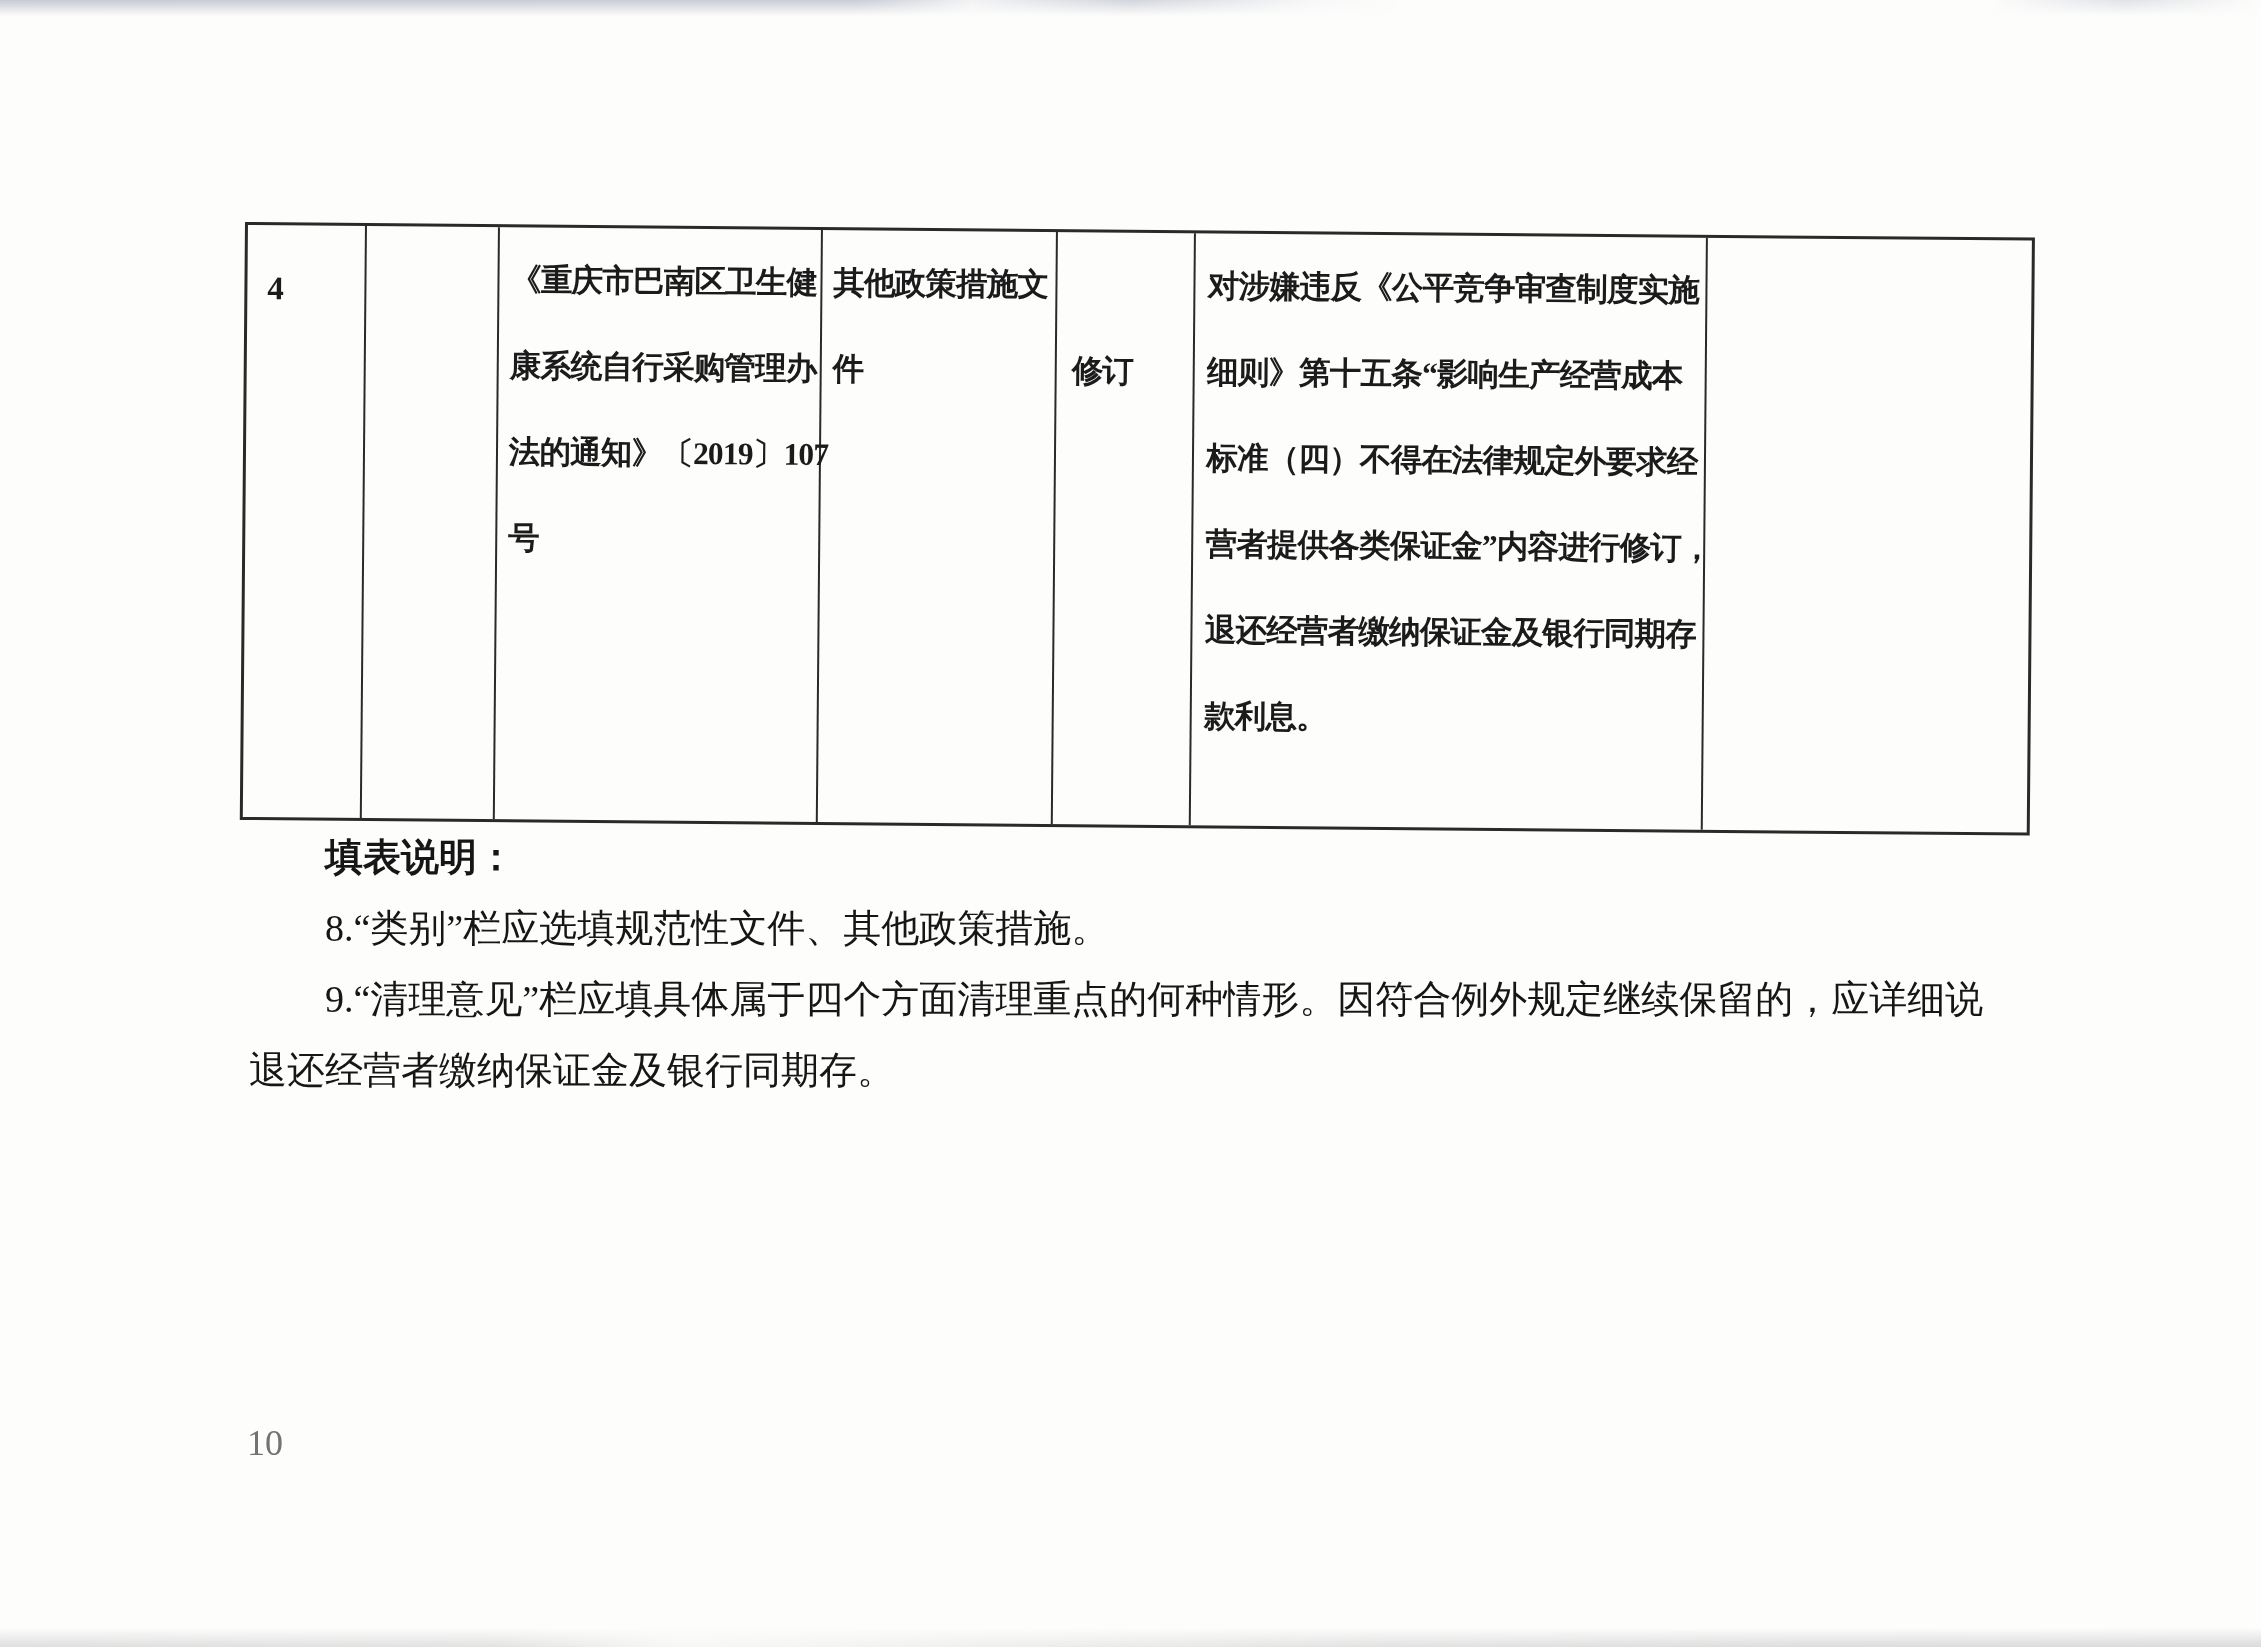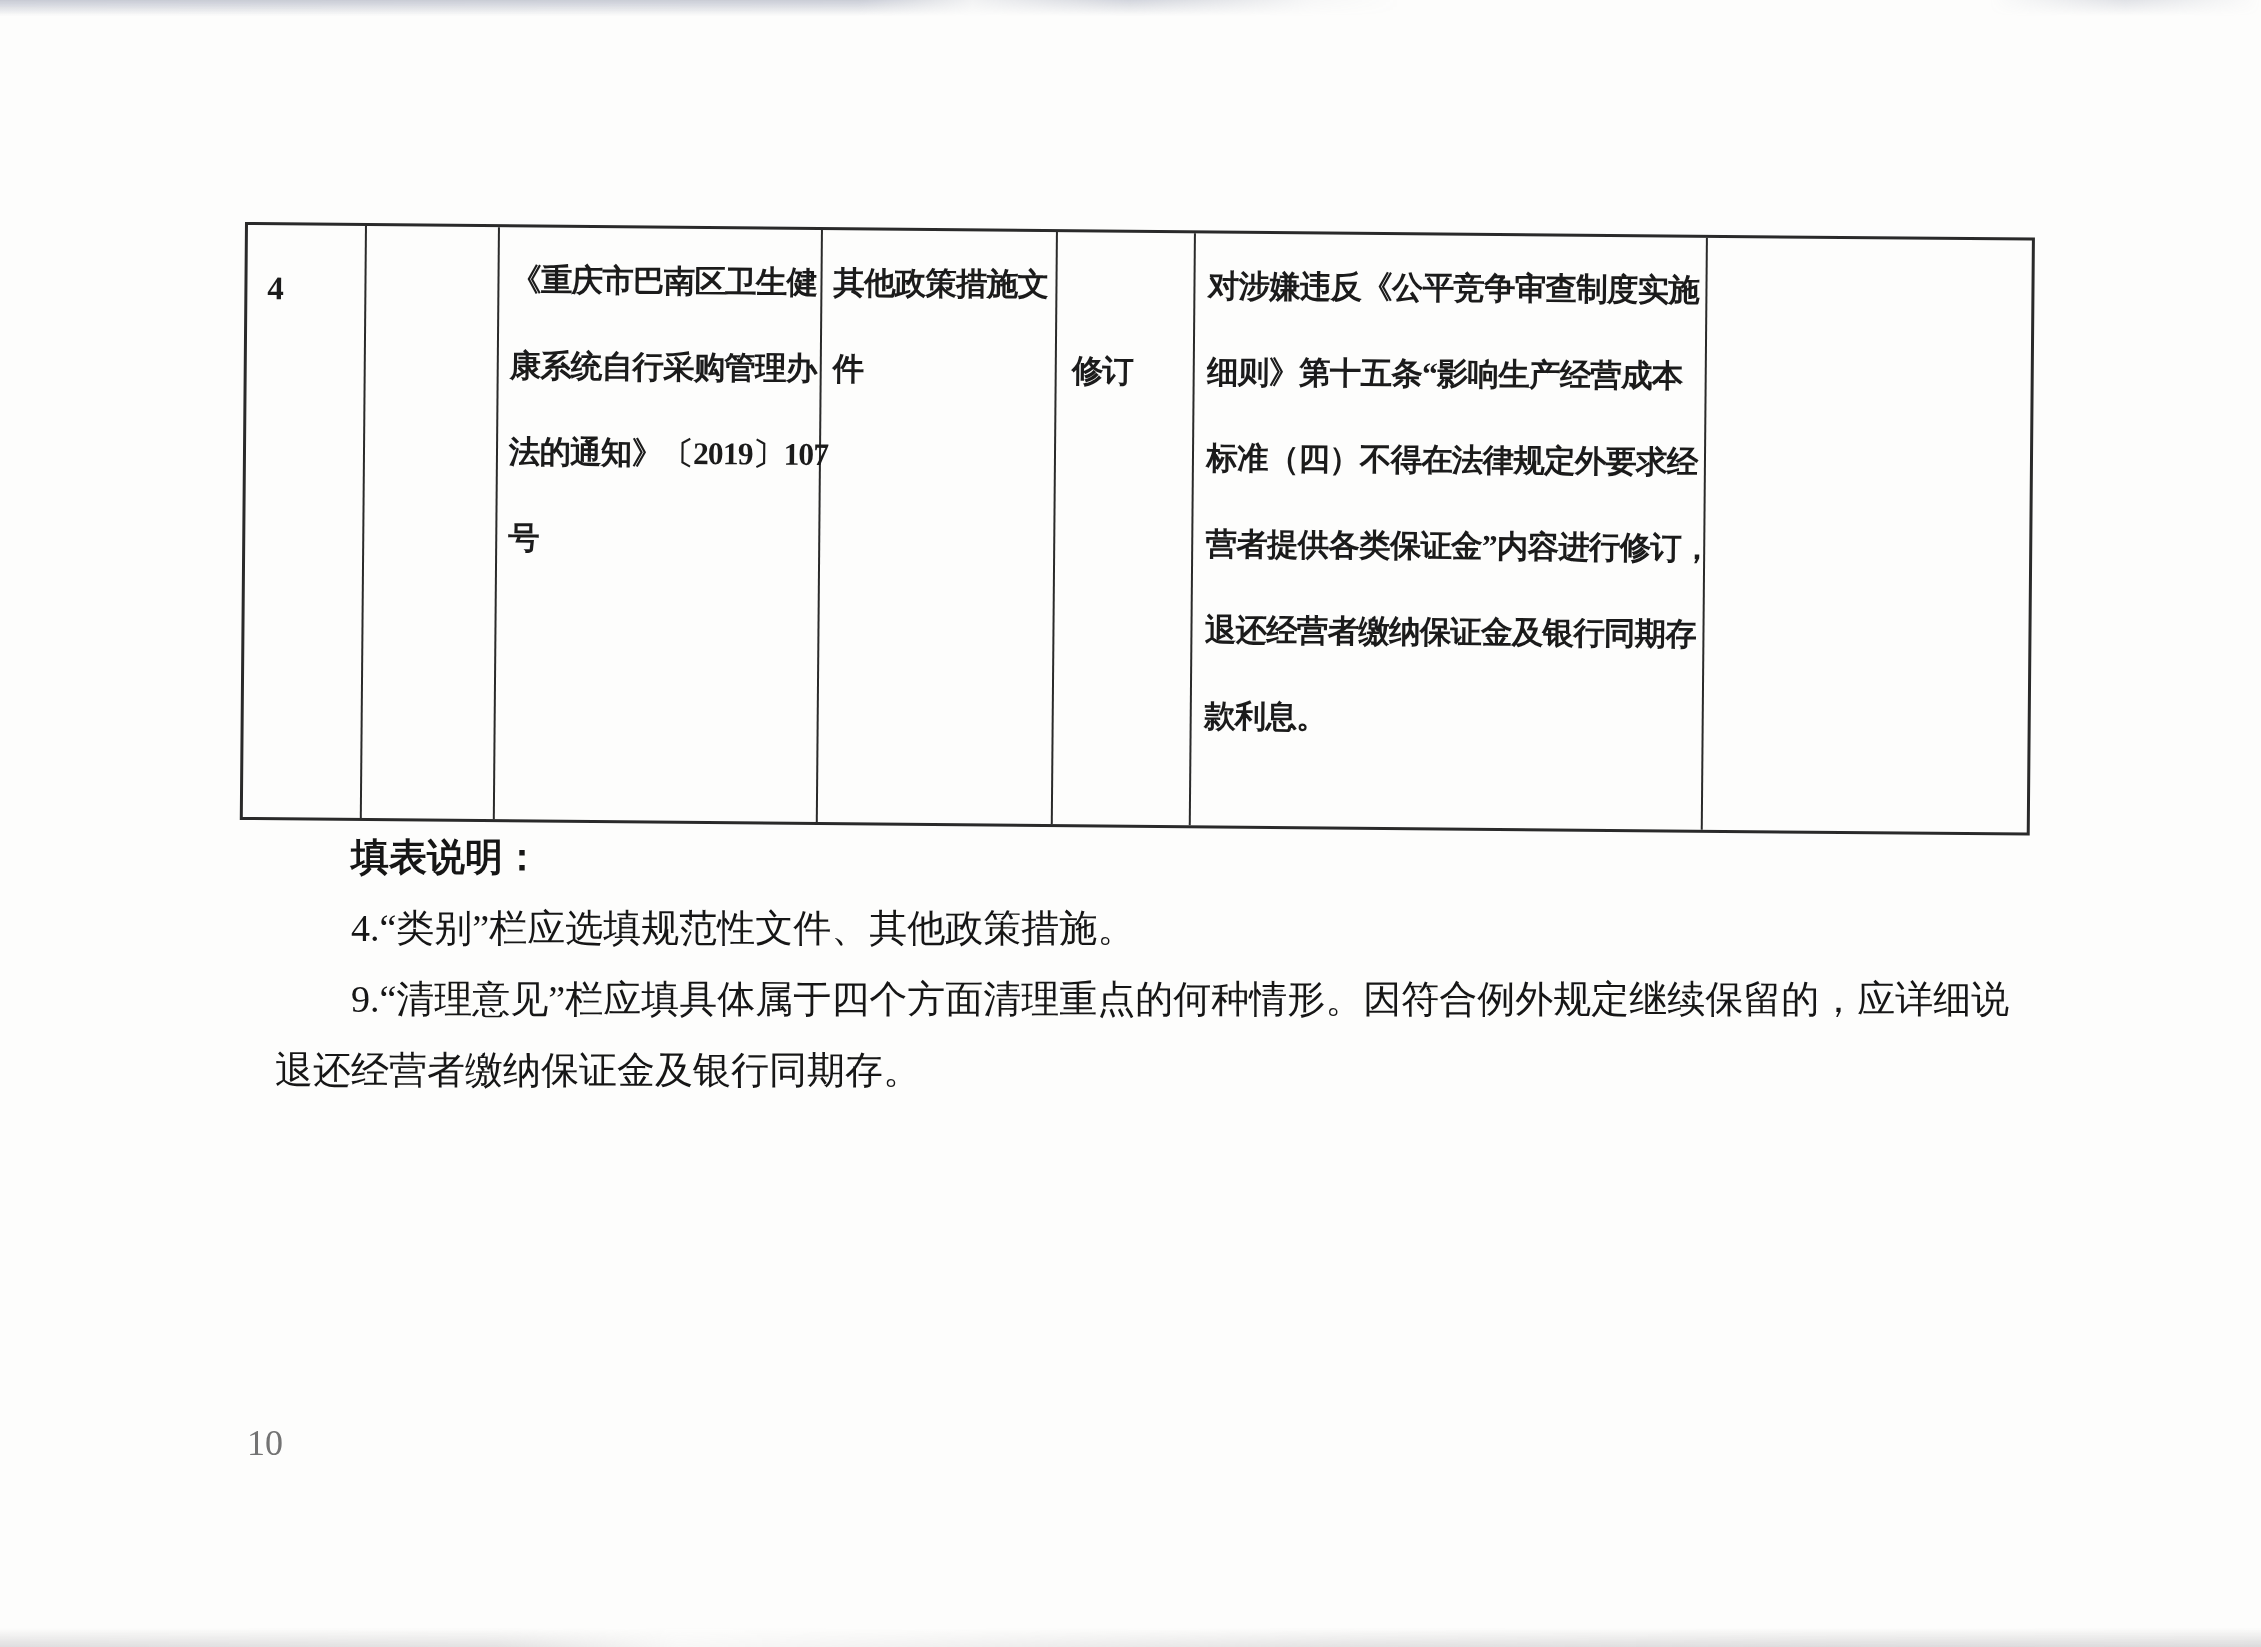--- a/index.html
+++ b/index.html
@@ -51,21 +51,21 @@
   .c-doc  { padding-left: 10.8px; padding-right: 1.7px; }
   .c-type { padding-left: 10.8px; }
   .c-op   { padding: 96px 0 0 15px; }
   .c-det  { padding-left: 12.4px; padding-right: 1.7px; }
   .tline  { white-space: nowrap; }
 
   
   .notes {
     position: absolute; left: 249px; top: 822px; width: 1751px;
     color: #161616;
-    font-size: 38px; line-height: 71px; font-weight: 400; margin-left: 26px;
+    font-size: 38px; line-height: 71px; font-weight: 400;
   }
   .notes-title { font-weight: 700; text-indent: 76px; white-space: nowrap; }
   .note { white-space: nowrap; }
   .note.indent { text-indent: 76px; }
 
   .pagenum {
     position: absolute; left: 247px; top: 1422px;
     font-size: 36px; line-height: 43px; color: #737373;
   }
 </style>
@@ -112,21 +112,21 @@
     </div>
 
     <div class="cell c-remark">
       <div class="tline"></div>
     </div>
 
   </div>
 
   <div class="notes">
     <div class="notes-title">填表说明：</div>
-    <div class="note indent">4.“类别”栏应选填规范性文件、其他政策措施。</div>
+    <div class="note indent">8.“类别”栏应选填规范性文件、其他政策措施。</div>
     <div class="note indent">9.“清理意见”栏应填具体属于四个方面清理重点的何种情形。因符合例外规定继续保留的，应详细说</div>
     <div class="note">退还经营者缴纳保证金及银行同期存。</div>
   </div>
 
   <div class="pagenum">10</div>
 
   <div class="scan-bottom"></div>
 
 </div>
 

